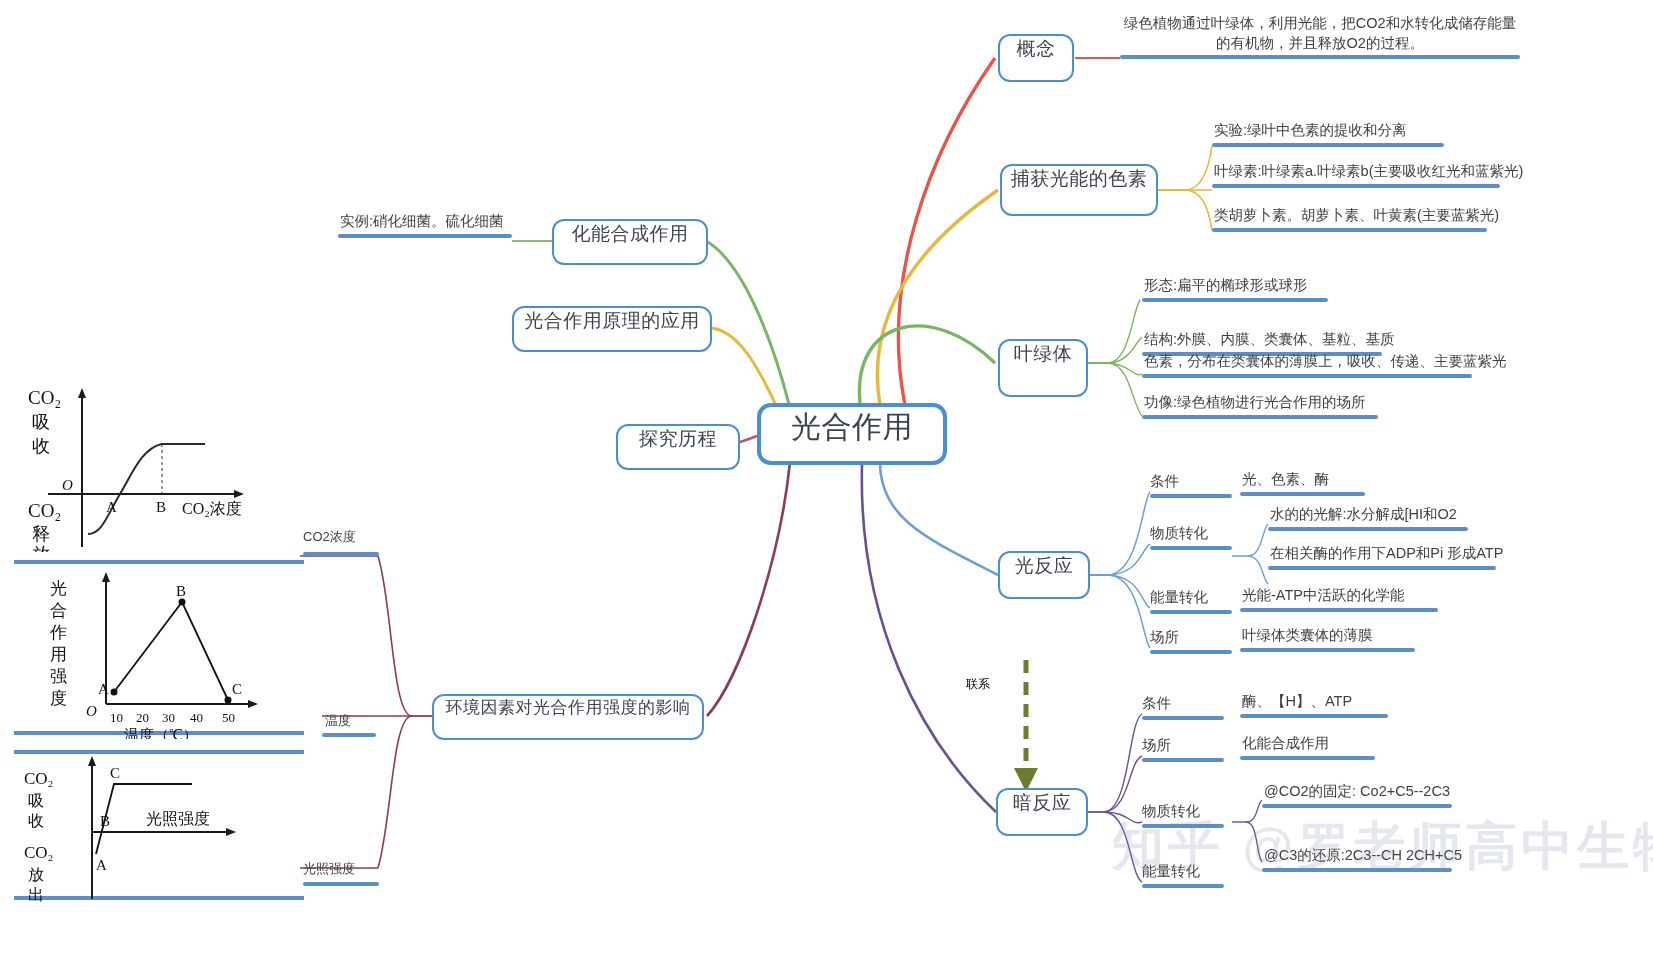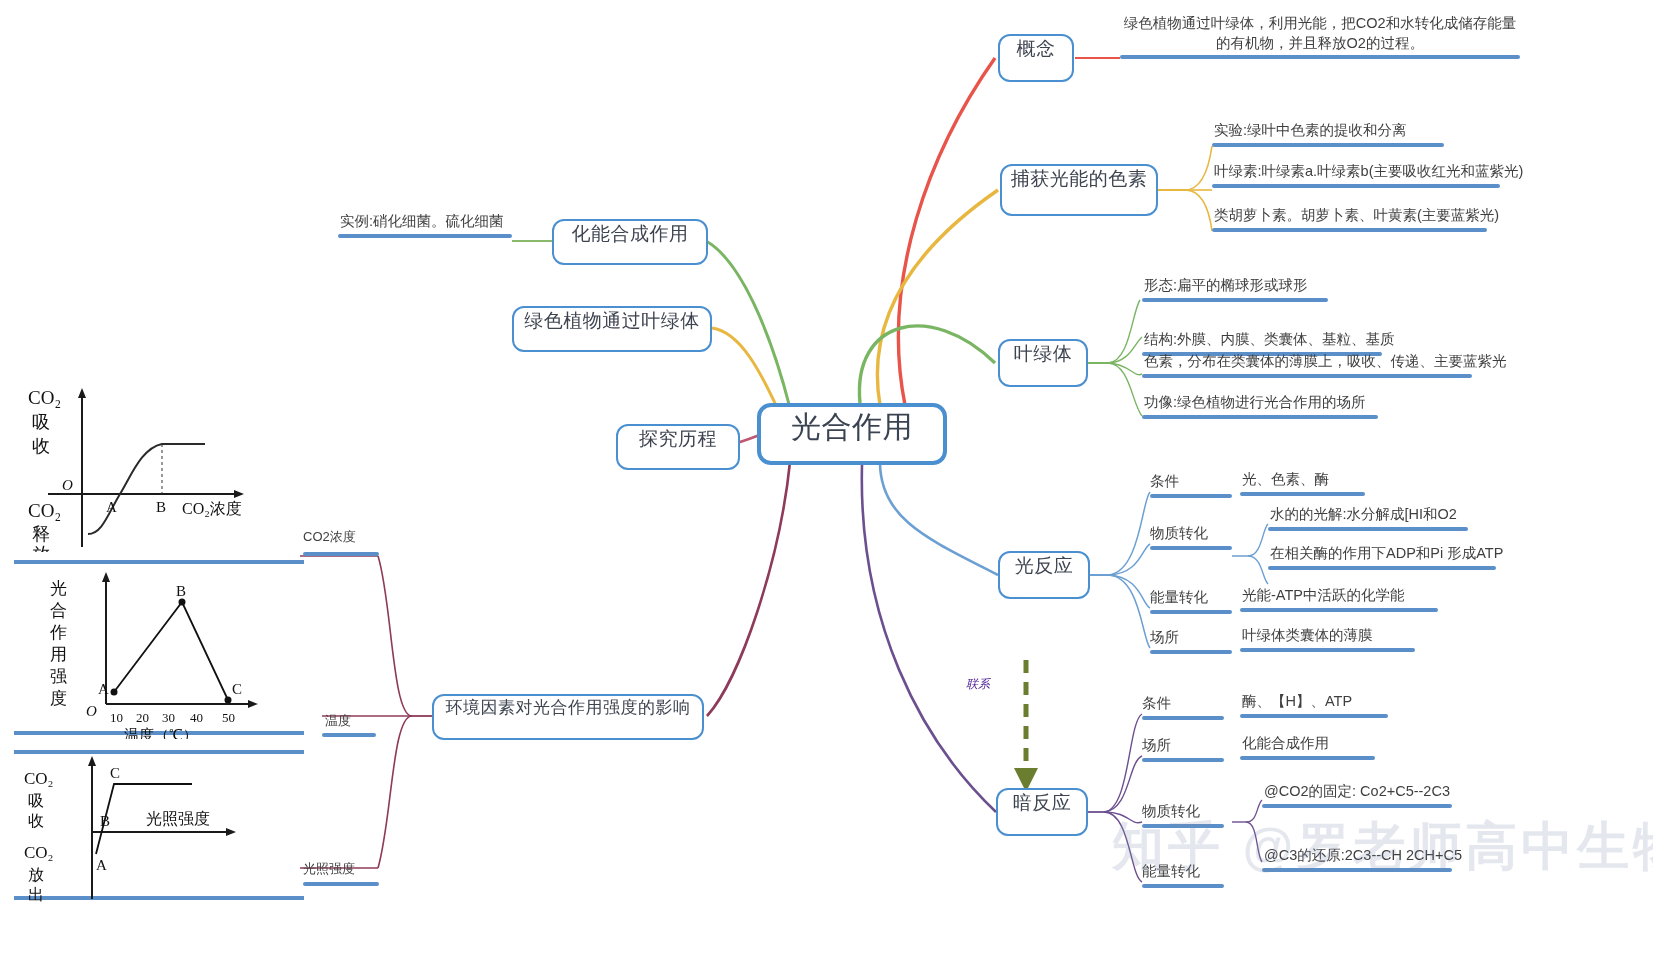--- a/index.html
+++ b/index.html
@@ -63,21 +63,21 @@
     position:absolute;
     font-size:52px;
     color:rgba(120,140,170,0.20);
     white-space:nowrap;
     font-weight:bold;
     letter-spacing:4px;
     pointer-events:none;
     z-index:8;
   }
   .arrowlabel{
-    position:absolute;font-size:12px;color:#4c1d95;font-style:italic;white-space:nowrap;
+    position:absolute;font-size:12px;color:#000000;white-space:nowrap;
   }
 </style>
 </head>
 <body>
 
 <div id="stage">
 
   <svg id="wires" viewBox="0 0 1653 956">
 
     <path d="M905 405 C 880 280, 930 150, 995 58" stroke="#e8544a" stroke-width="3.4" fill="none"></path>
@@ -143,35 +143,35 @@
   <div class="node central" style="left:757px;top:403px;width:190px;height:62px;">
     <span>光合作用</span>
   </div>
 
   <div class="node branch" style="left:998px;top:34px;width:76px;height:48px;">
     <span>概念</span>
   </div>
   <div class="node branch" style="left:1000px;top:164px;width:158px;height:52px;">
     <span>捕获光能的色素</span>
   </div>
-  <div class="node branch" style="left:998px;top:339px;width:90px;height:48px;">
+  <div class="node branch" style="left:998px;top:339px;width:90px;height:58px;">
     <span>叶绿体</span>
   </div>
   <div class="node branch" style="left:998px;top:551px;width:92px;height:48px;">
     <span>光反应</span>
   </div>
   <div class="node branch" style="left:996px;top:788px;width:92px;height:48px;">
     <span>暗反应</span>
   </div>
 
   <div class="node branch" style="left:552px;top:219px;width:156px;height:46px;">
     <span>化能合成作用</span>
   </div>
   <div class="node branch" style="left:512px;top:306px;width:200px;height:46px;">
-    <span>绿色植物通过叶绿体</span>
+    <span>光合作用原理的应用</span>
   </div>
   <div class="node branch" style="left:616px;top:424px;width:124px;height:46px;">
     <span>探究历程</span>
   </div>
   <div class="node branch2" style="left:432px;top:694px;width:272px;height:46px;">
     <span>环境因素对光合作用强度的影响</span>
   </div>
 
   <div class="leaf multi" style="left:1120px;top:14px;width:400px;">
     <span class="txt">绿色植物通过叶绿体，利用光能，把CO2和水转化成储存能量的有机物，并且释放O2的过程。</span>

